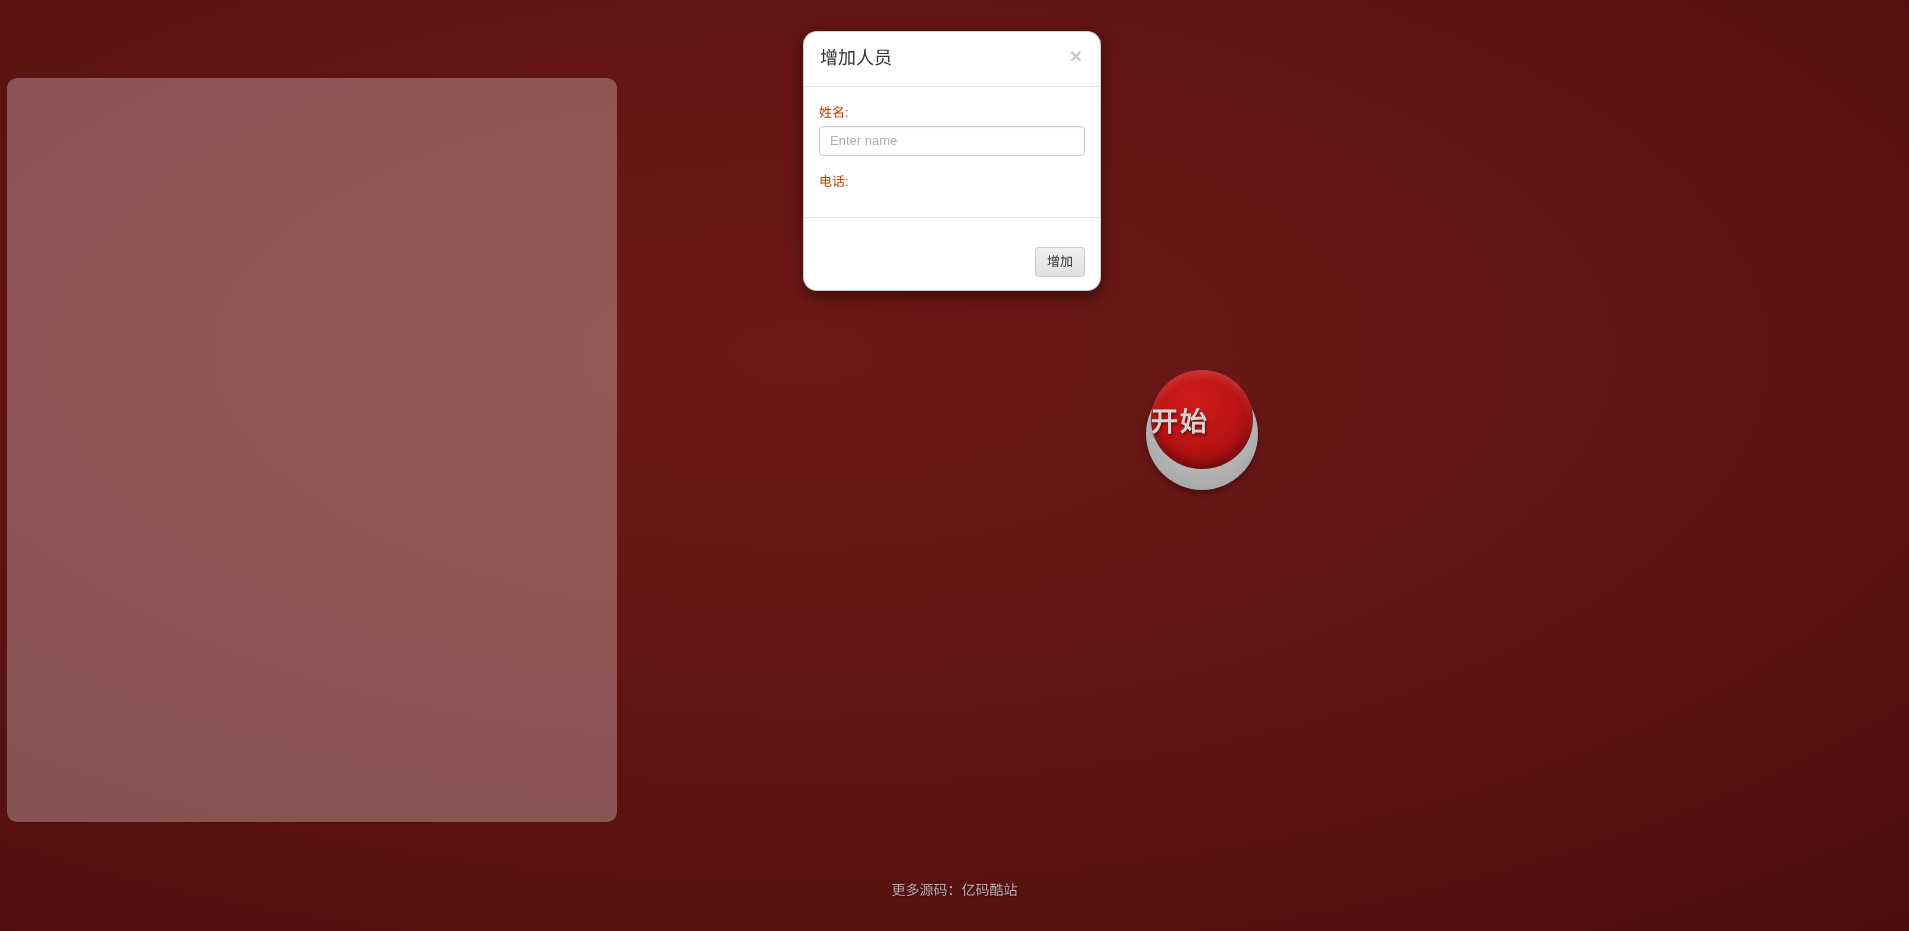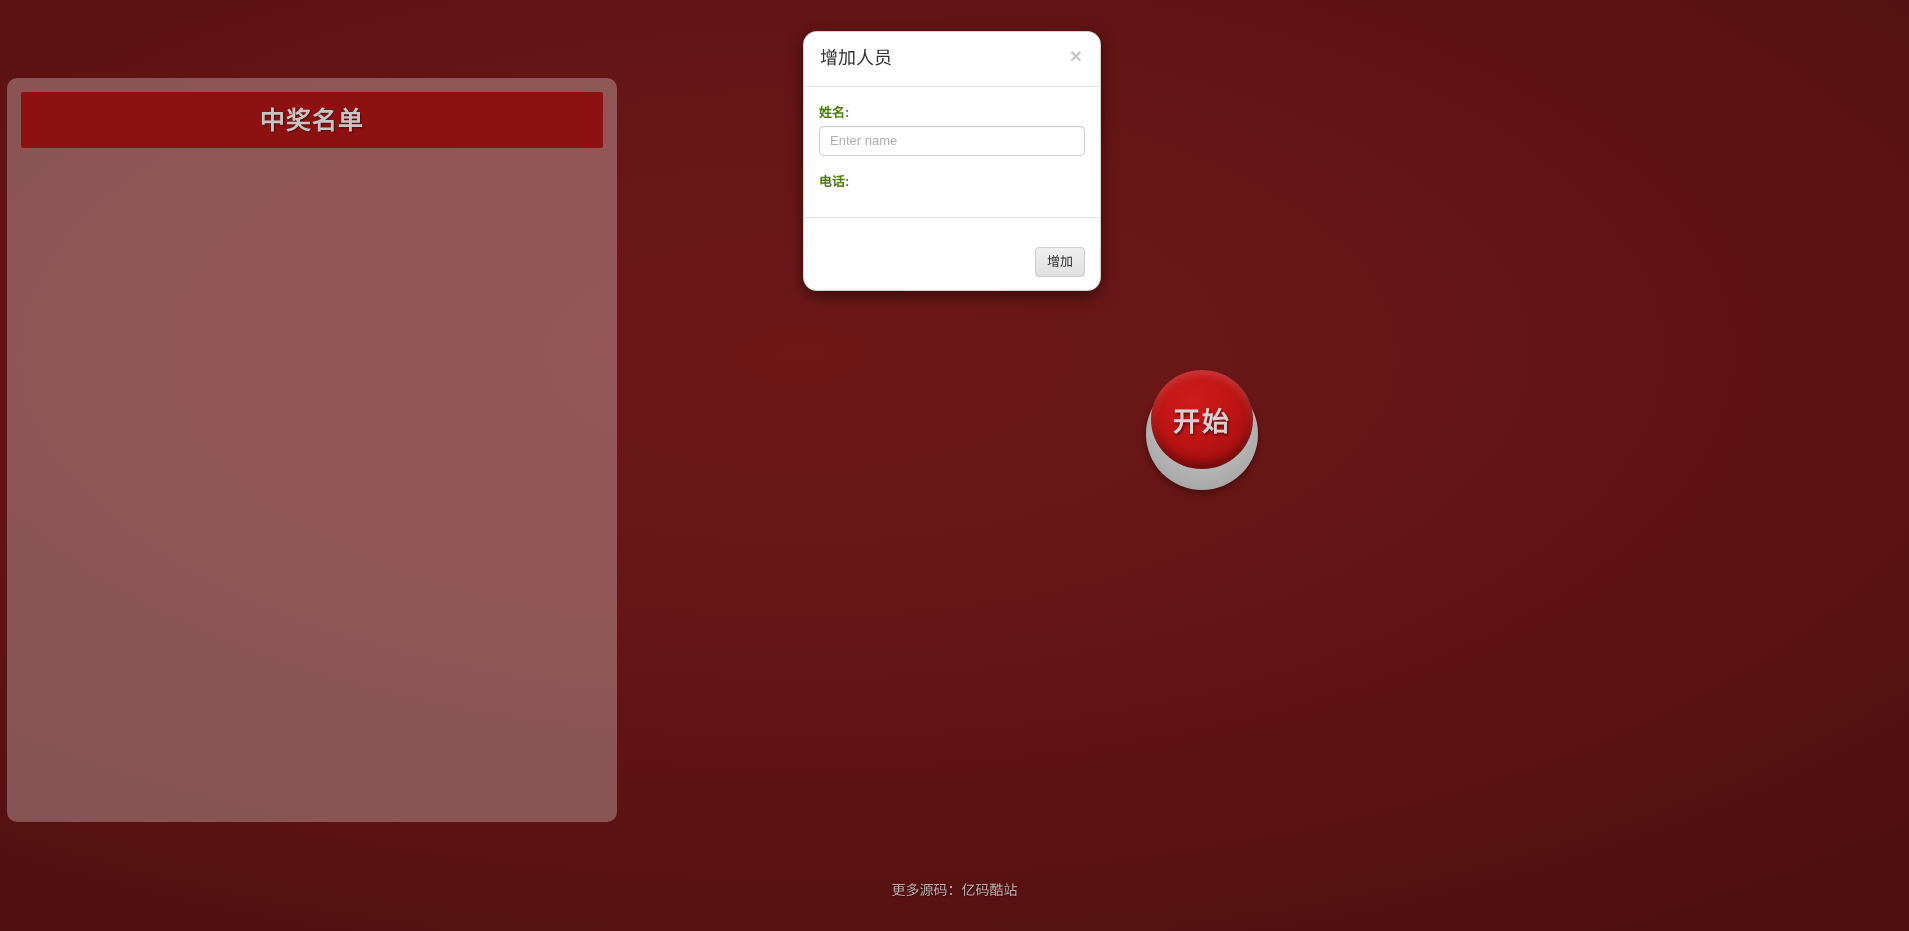--- a/index.html
+++ b/index.html
@@ -77,21 +77,20 @@
     position: absolute;
     left: 5px;
     top: 0px;
     width: 102px;
     height: 99px;
     border-radius: 50%;
     background: radial-gradient(circle at 42% 30%, #cf1b1b 0%, #bd1414 45%, #a50f0f 75%, #8c0b0b 100%);
     box-shadow: inset 0 -6px 10px rgba(0,0,0,0.35), inset 0 4px 8px rgba(255,255,255,0.18);
     display: flex;
     align-items: center;
-    justify-content: center;
   }
   #start-button .btn-label {
     color: #d6d2d2;
     font-size: 27px;
     font-weight: bold;
     letter-spacing: 2px;
     text-shadow: 1px 2px 3px rgba(0,0,0,0.5);
   }
 
   
@@ -131,22 +130,22 @@
     cursor: pointer;
     padding: 2px 4px;
   }
   .modal-body { padding: 15px; }
   .form-group { margin-bottom: 15px; }
   .form-group:last-child { margin-bottom: 12px; }
   .form-label {
     display: block;
     margin-bottom: 5px;
     font-size: 13px;
-    font-weight: bold;
-    color: #4d7c0f;
+    font-weight: normal;
+    color: #c2410c;
   }
   .form-control {
     display: block;
     width: 100%;
     height: 28px;
     padding: 14px 10px;
     font-size: 13px;
     font-family: "Liberation Sans", sans-serif;
     line-height: 1.42;
     color: #555555;
@@ -189,21 +188,20 @@
   }
   #page-footer a {
     color: #b9aeae;
     text-decoration: none;
   }
 </style>
 </head>
 <body>
 
 <section id="winner-panel">
-  <div id="winner-panel-heading">中奖名单</div>
   <ul id="winner-list"></ul>
 </section>
 
 <button id="start-button">
   <span class="btn-base"></span>
   <span class="btn-top">
     <span class="btn-label">开始</span>
   </span>
 </button>
 

